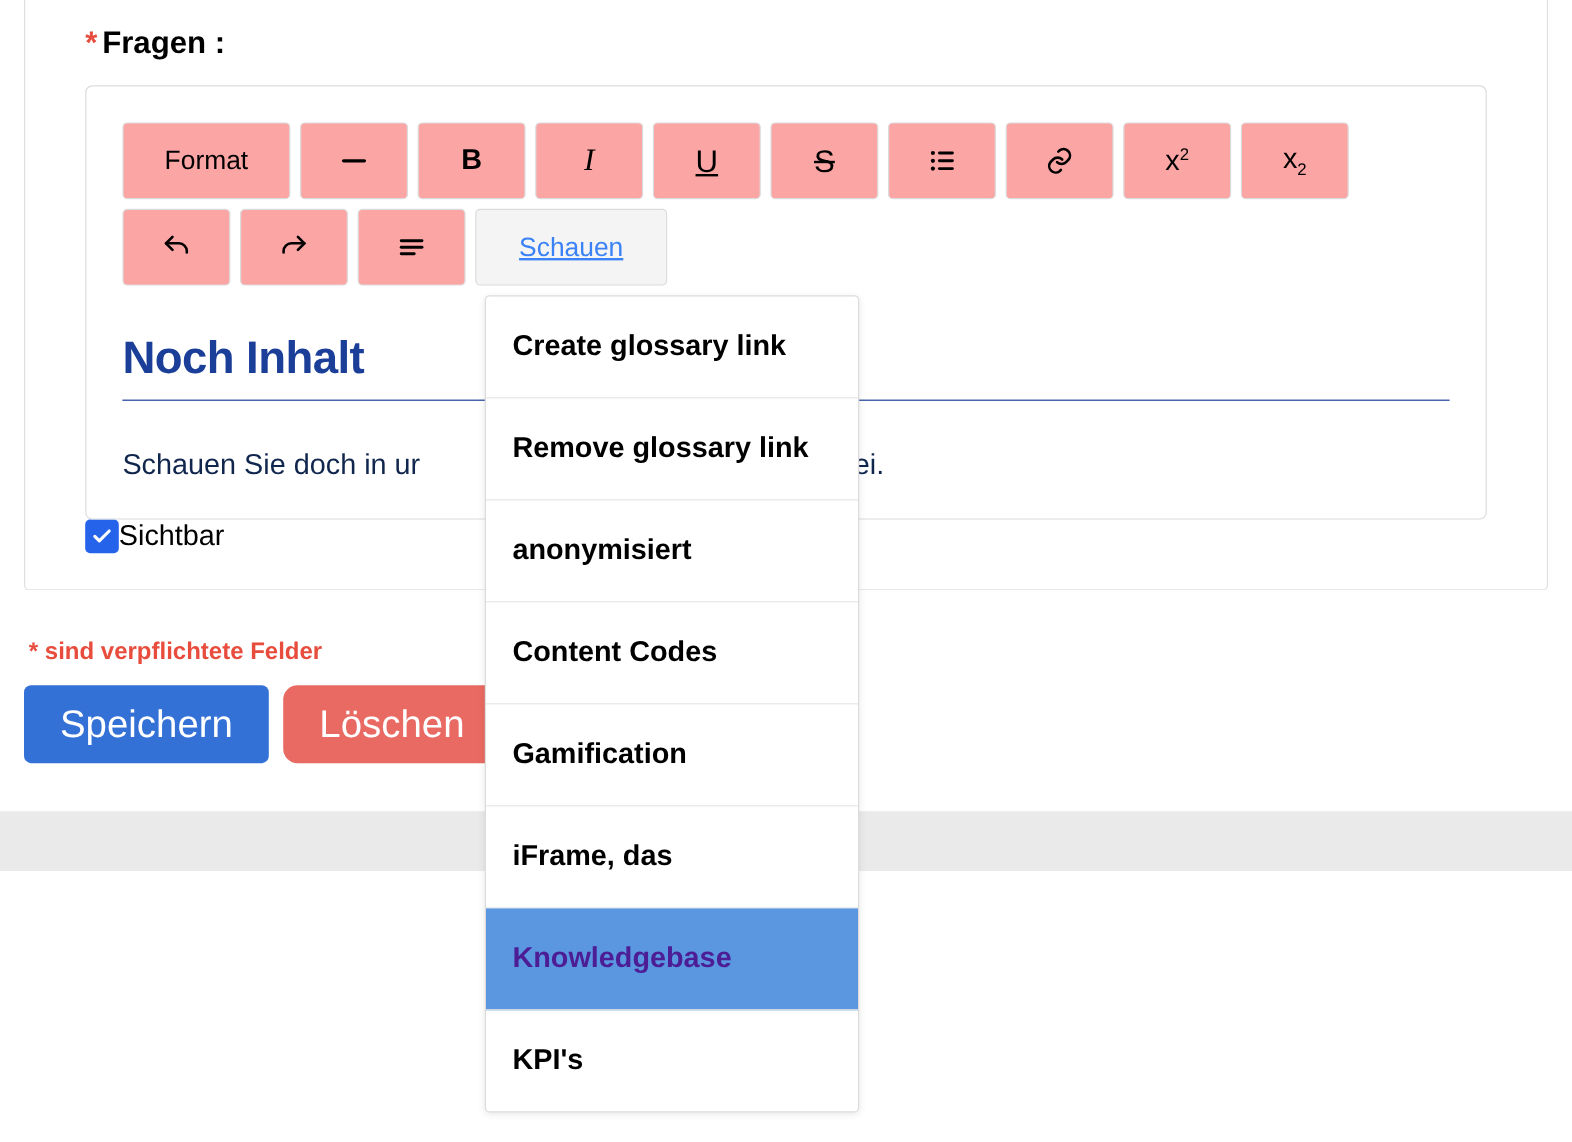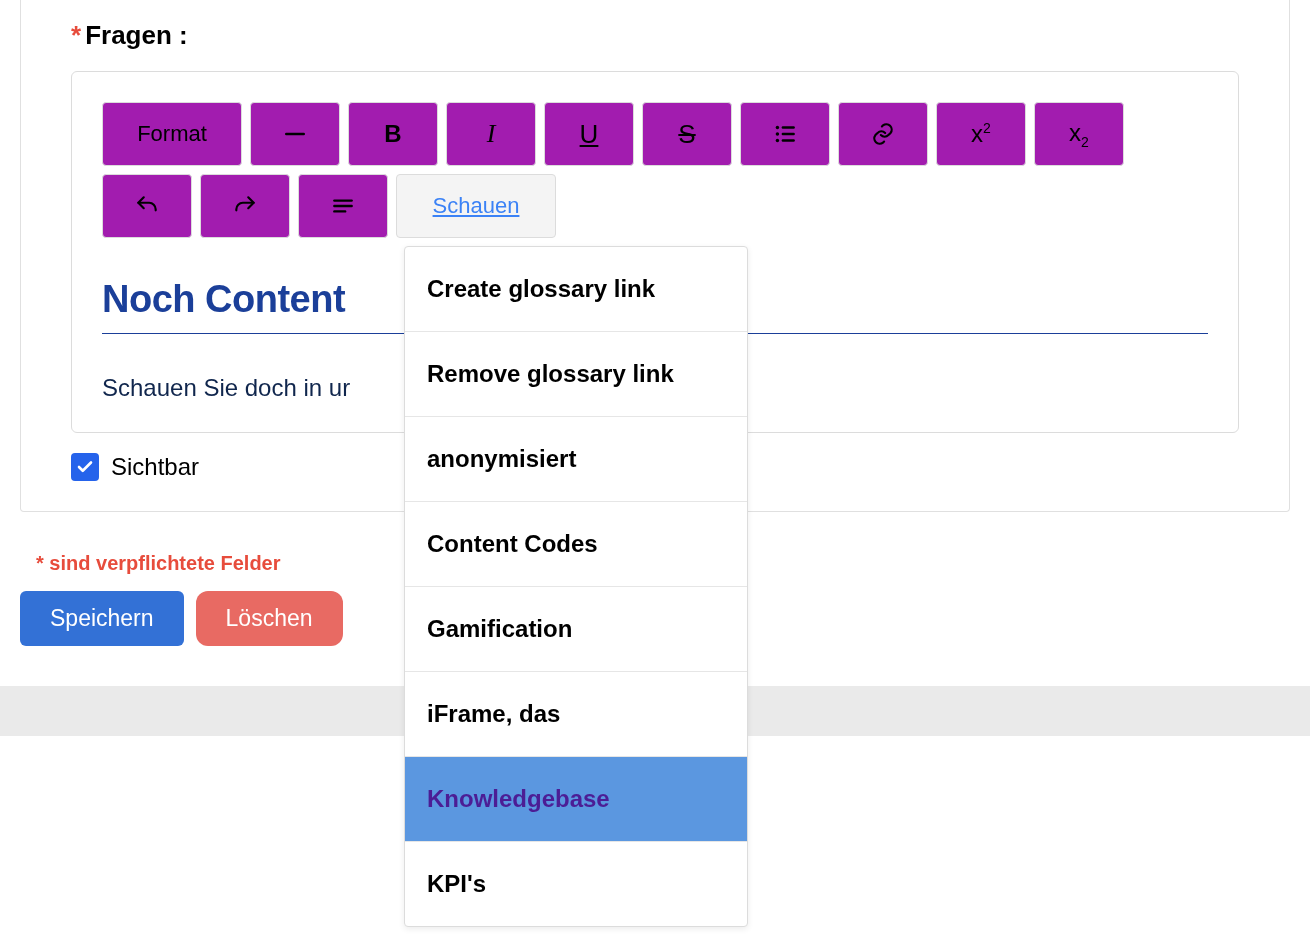--- a/index.html
+++ b/index.html
@@ -37,21 +37,21 @@
     background: #fff;
   }
   .toolbar {
     display: flex;
     flex-wrap: wrap;
     gap: 8px;
     margin-bottom: 8px;
   }
   .tool-btn {
     border: 1px solid #dcdcdc;
-    background: #a21caf;
+    background: #fca5a5;
     border-radius: 4px;
     min-width: 90px;
     height: 64px;
     display: flex;
     align-items: center;
     justify-content: center;
     font-size: 22px;
     font-weight: 500;
     cursor: pointer;
   }
@@ -90,69 +90,67 @@
     margin: 0 0 40px 0;
   }
   .content-para {
     font-size: 24px;
     color: #10264d;
     margin: 0;
   }
   .check-row {
     display: flex;
     align-items: flex-start;
-    gap: 12px;
-    margin-top: 20px;
     font-size: 24px;
   }
   .checkbox {
     width: 28px;
     height: 28px;
     background: #2563eb;
     border-radius: 4px;
     display: flex;
     align-items: center;
     justify-content: center;
     color: #fff;
     font-size: 18px;
     font-weight: 700;
   }
   .req-note {
     color: #e74c3c;
     font-size: 20px;
     font-weight: 600;
-    margin: 40px 0 16px 16px;
+    margin: 40px 0 16px 4px;
   }
   .btn-row {
     display: flex;
     gap: 12px;
     margin-bottom: 40px;
   }
   .action-btn {
     padding: 14px 30px;
     border-radius: 6px;
     border: none;
-    font-size: 23px;
+    font-size: 32px;
     color: #fff;
     cursor: pointer;
   }
   .action-btn.save { background: #3371d6; }
   .action-btn.delete { background: #e86a63; border-radius: 12px; }
 
   .footer-band {
     height: 50px;
     background: #eaeaea;
   }
 
   
   .dropdown {
     position: absolute;
     top: 246px;
     left: 404px;
-    width: 344px;
+    width: 312px;
     background: #fff;
     border: 1px solid #dcdcdc;
     border-radius: 4px;
     box-shadow: 0 2px 6px rgba(0,0,0,0.08);
     z-index: 10;
   }
   .dd-item {
     padding: 28px 22px;
     font-size: 24px;
     border-bottom: 1px solid #e6e6e6;
@@ -245,21 +243,21 @@
             <line x1="4" y1="12" x2="20" y2="12"></line>
             <line x1="4" y1="17" x2="14" y2="17"></line>
           </svg>
         </div>
         <div class="tool-btn glossary">
           <span>Schauen</span>
         </div>
       </div>
 
       <div class="editor-content">
-        <h2 class="content-heading">Noch Content</h2>
+        <h2 class="content-heading">Noch Inhalt</h2>
         <hr class="content-hr">
         <p class="content-para">
           <span>Schauen Sie doch in ur</span><span style="display:inline-block;width:340px"></span><span>rbei.</span>
         </p>
       </div>
     </div>
 
     <div class="check-row">
       <div class="checkbox">
         <svg width="18" height="18" viewBox="0 0 24 24" fill="none" stroke="#fff" stroke-width="3.5" stroke-linecap="round" stroke-linejoin="round">

